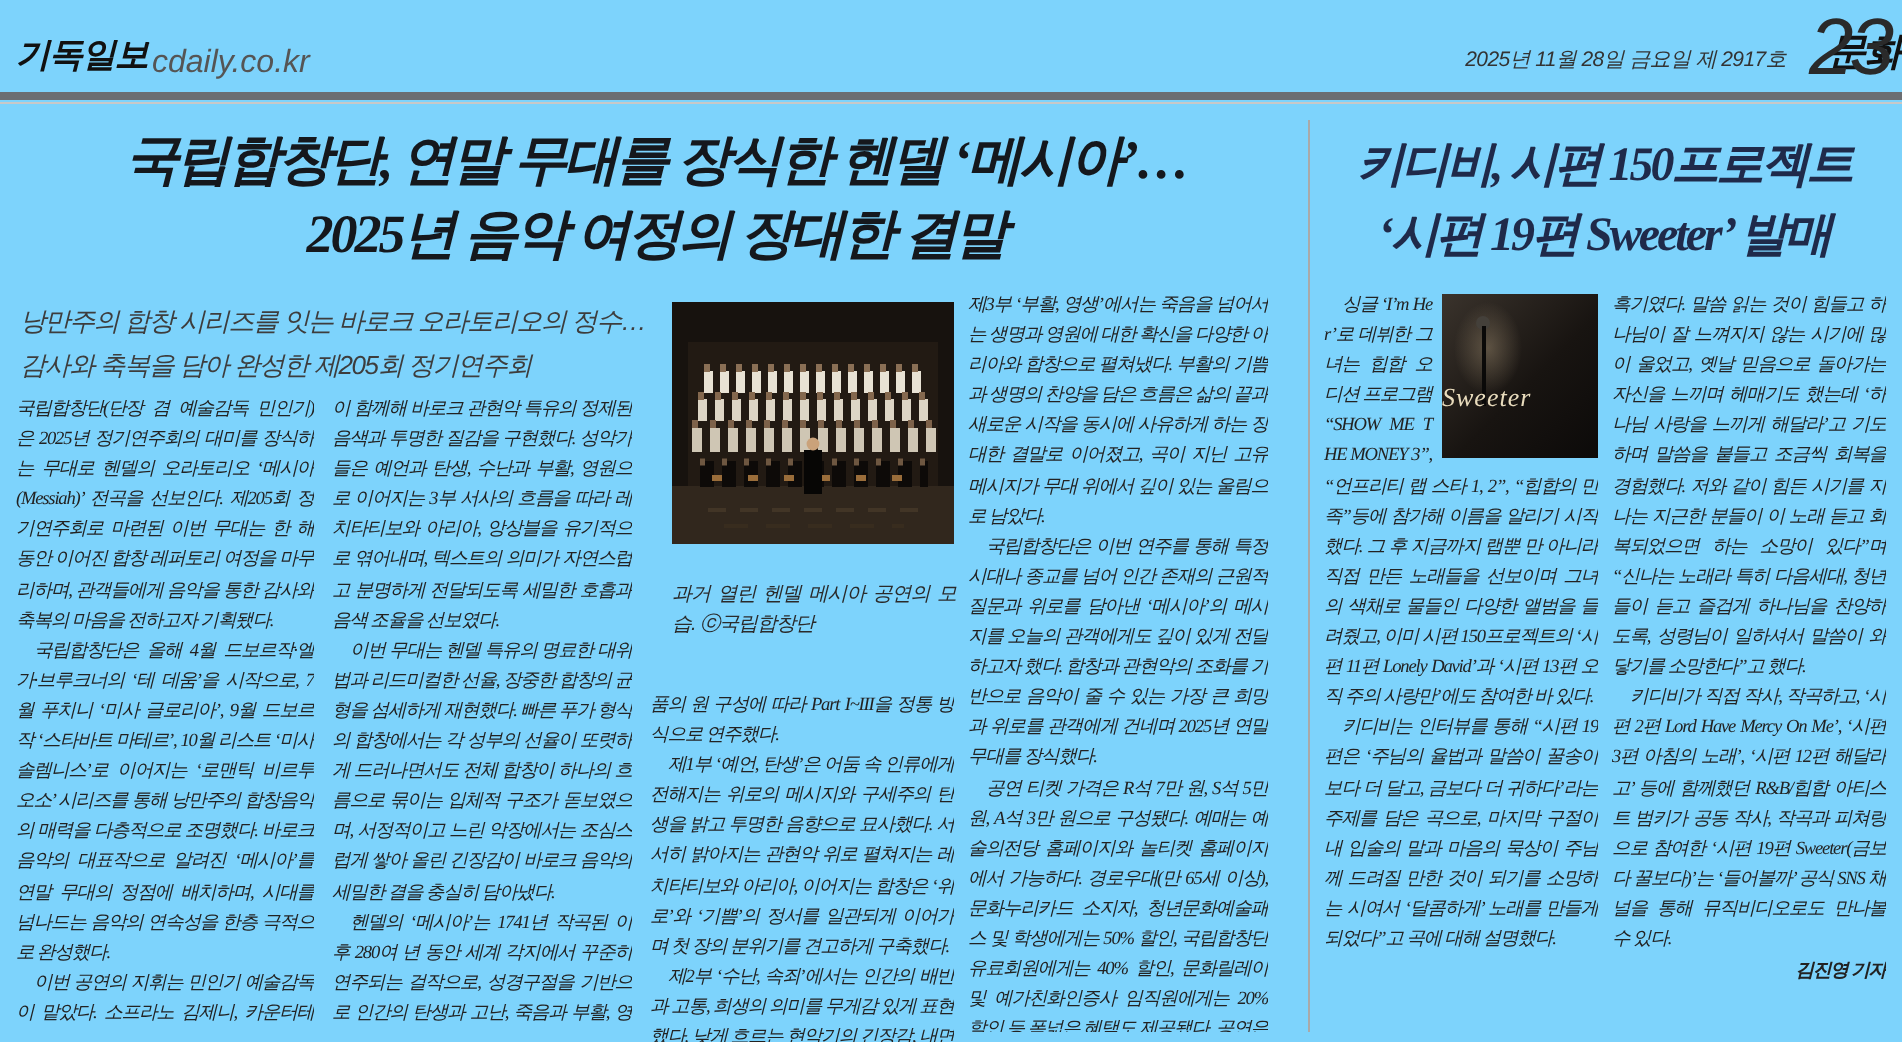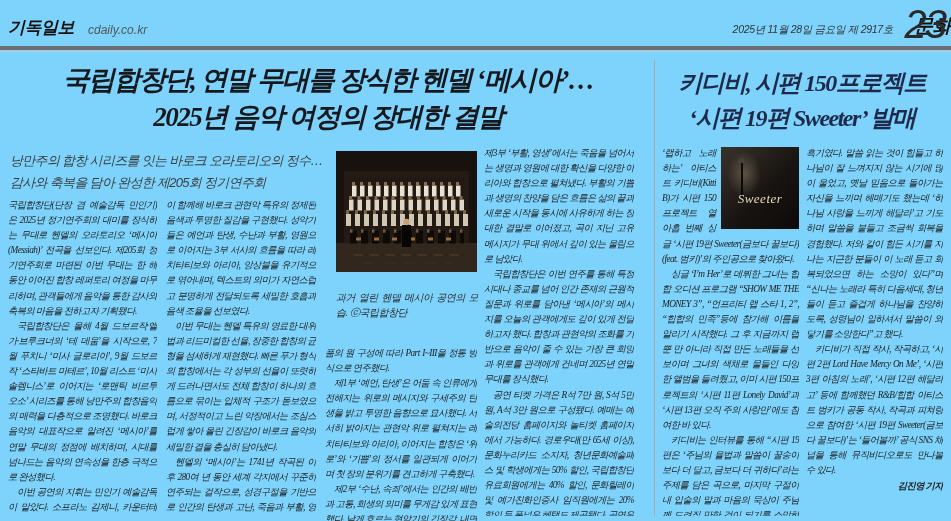--- a/index.html
+++ b/index.html
@@ -3,21 +3,21 @@
 <meta charset="utf-8">
 <style>
   html,body{margin:0;padding:0;background:#e9e9e9;}
   .page{
     position:relative;width:951px;height:521px;background:#7dd3fc;
     margin:0 auto;overflow:hidden;
     font-family:"Liberation Sans","DejaVu Sans",sans-serif;color:#1b1b1b;font-style:italic;
   }
   
   .masthead{position:absolute;left:8px;top:16px;font-size:17px;font-weight:700;letter-spacing:-0.5px;color:#111;}
-  .site{position:absolute;left:88px;top:23px;font-size:12px;color:#555;letter-spacing:0;}
+  .site{position:absolute;left:76px;top:23px;font-size:16px;color:#555;letter-spacing:0;}
   .section{position:absolute;left:0;right:0;top:13px;text-align:right;font-size:19px;font-weight:700;letter-spacing:-0.5px;color:#111;}
   .dateline{position:absolute;right:58px;top:23px;font-size:10.5px;color:#333;letter-spacing:-0.3px;}
   .pagenum{position:absolute;right:6px;top:2px;font-size:40px;font-weight:400;color:#2a2a2a;letter-spacing:-2px;}
   .header-rule{position:absolute;left:0;right:0;top:46px;height:4px;background:#6b6e72;}
   .header-rule-thin{position:absolute;left:0;right:0;top:51px;height:1px;background:#c8c8c8;}
   
   .headline{
     position:absolute;left:20px;top:62px;width:616px;text-align:center;
     font-family:"Liberation Serif","DejaVu Serif",serif;font-weight:700;
     font-size:27px;line-height:37px;letter-spacing:-1.5px;color:#15181d;
@@ -57,21 +57,21 @@
   .album{
     float:right;width:78px;height:82px;margin:1px 0 4px 5px;position:relative;
     background:linear-gradient(135deg,#3a332c 0%,#181411 55%,#0c0a09 100%);
     overflow:hidden;
   }
   .album .glow{position:absolute;left:6px;top:4px;width:34px;height:46px;border-radius:50%;
     background:radial-gradient(closest-side,#8a7a62 0%,rgba(60,50,40,0) 100%);opacity:.55;}
   .album .mic{position:absolute;left:20px;top:16px;width:2px;height:40px;background:#0a0908;}
   .album .michead{position:absolute;left:17px;top:11px;width:7px;height:7px;border-radius:50%;background:#44403a;}
   .album .title{
-    position:absolute;left:0;right:0;top:44px;text-align:center;
+    position:absolute;left:0;right:0;top:44px;text-align:left;
     font-family:"Liberation Serif","DejaVu Serif",serif;font-size:13px;letter-spacing:0.5px;color:#e9dcbd;
   }
 </style>
 </head>
 <body>
 
 <div class="page">
 
   <div class="masthead">기독일보</div>
   <div class="site">cdaily.co.kr</div>
@@ -149,21 +149,20 @@
     <span>‘시편 19편 Sweeter’ 발매</span>
   </div>
 
   <div class="col ca">
     <div class="album">
       <div class="glow"></div>
       <div class="michead"></div>
       <div class="mic"></div>
       <div class="title">Sweeter</div>
     </div>
-    <p class="cont">‘랩하고 노래하는’ 아티스트 키디비(KittiB)가 시편 150프로젝트 열 아홉 번째 싱글 ‘시편 19편 Sweeter(금보다 꿀보다)(feat. 범키)’의 주인공으로 찾아왔다.</p>
     <p>싱글 ‘I’m Her’로 데뷔한 그녀는 힙합 오디션 프로그램 “SHOW ME THE MONEY 3”, “언프리티 랩 스타 1, 2”, “힙합의 민족”등에 참가해 이름을 알리기 시작했다. 그 후 지금까지 랩뿐 만 아니라 직접 만든 노래들을 선보이며 그녀의 색채로 물들인 다양한 앨범을 들려줬고, 이미 시편 150프로젝트의 ‘시편 11편 Lonely David’과 ‘시편 13편 오직 주의 사랑만’에도 참여한 바 있다.</p>
     <p>키디비는 인터뷰를 통해 “시편 19편은 ‘주님의 율법과 말씀이 꿀송이보다 더 달고, 금보다 더 귀하다’라는 주제를 담은 곡으로, 마지막 구절이 내 입술의 말과 마음의 묵상이 주님께 드려질 만한 것이 되기를 소망하는 시여서 ‘달콤하게’ 노래를 만들게 되었다”고 곡에 대해 설명했다.</p>
 
   </div>
 
   <div class="col cb">
     <p class="cont">흑기였다. 말씀 읽는 것이 힘들고 하나님이 잘 느껴지지 않는 시기에 많이 울었고, 옛날 믿음으로 돌아가는 자신을 느끼며 헤매기도 했는데 ‘하나님 사랑을 느끼게 해달라’고 기도하며 말씀을 붙들고 조금씩 회복을 경험했다. 저와 같이 힘든 시기를 지나는 지근한 분들이 이 노래 듣고 회복되었으면 하는 소망이 있다”며 “신나는 노래라 특히 다음세대, 청년들이 듣고 즐겁게 하나님을 찬양하도록, 성령님이 일하셔서 말씀이 와닿기를 소망한다”고 했다.</p>
     <p>키디비가 직접 작사, 작곡하고, ‘시편 2편 Lord Have Mercy On Me’, ‘시편 3편 아침의 노래’, ‘시편 12편 해달라고’ 등에 함께했던 R&amp;B/힙합 아티스트 범키가 공동 작사, 작곡과 피쳐링으로 참여한 ‘시편 19편 Sweeter(금보다 꿀보다)’는 ‘들어볼까’ 공식 SNS 채널을 통해 뮤직비디오로도 만나볼 수 있다.</p>
     <span class="byline">김진영 기자</span>
   </div>

